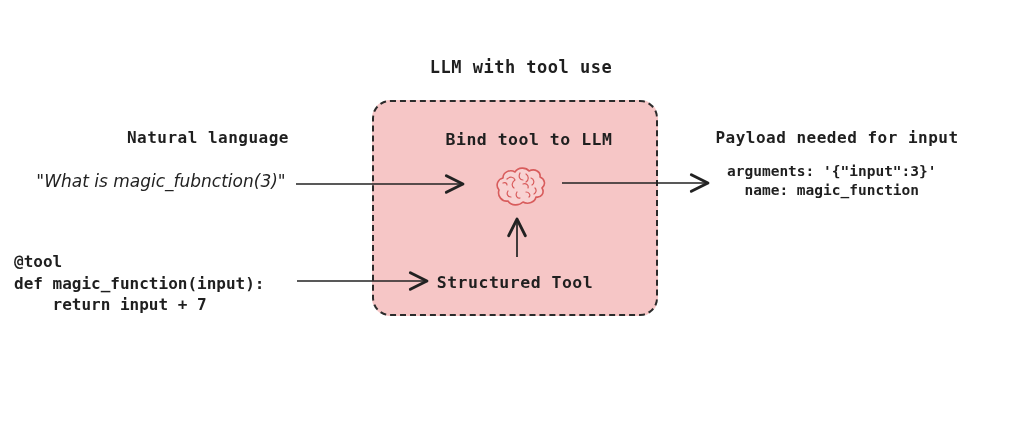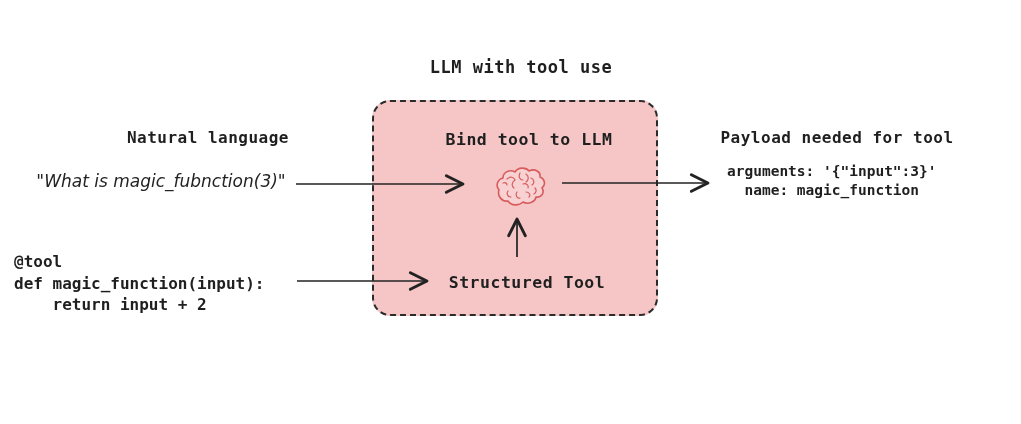--- a/index.html
+++ b/index.html
@@ -42,21 +42,21 @@
   .bind-box {
     left: 372px; top: 100px;
     width: 286px; height: 216px;
     box-sizing: border-box;
     background: var(--box-fill, #f6c6c6);
     border: 2px dashed var(--box-border, #2b2b2b);
     border-radius: 18px;
   }
   .box-heading { left: 14px; top: 28px; width: 100%; text-align: center; font-size: 16.5px; letter-spacing: 0.5px; }
   .brain       { left: 119px; top: 64px; width: 54px; height: 42px; }
-  .structured  { left: 12px; top: 171px; width: 100%; text-align: center; font-size: 16.5px; letter-spacing: 0.5px; }
+  .structured  { left: 0; top: 171px; width: 100%; text-align: center; font-size: 16.5px; letter-spacing: 0.5px; }
 
   .payload-heading { left: 712px; top: 128px; width: 250px; text-align: center; font-size: 16px; letter-spacing: 0.5px; }
   pre.payload {
     left: 727px; top: 162px; margin: 0;
     font-family: "DejaVu Sans Mono", monospace;
     font-weight: bold;
     font-size: 14.5px; line-height: 19px;
     white-space: pre;
   }
 
@@ -66,34 +66,34 @@
 <body>
 
 <div class="canvas">
 
   <div class="abs title mono">LLM with tool use</div>
 
   <div class="abs nl-heading mono">Natural language</div>
   <div class="abs handwritten">"What is magic_fubnction(3)"</div>
   <pre class="abs code">@tool
 def magic_function(input):
-    return input + 2</pre>
+    return input + 7</pre>
 
   <div class="abs bind-box">
     <div class="abs box-heading mono">Bind tool to LLM</div>
     <div class="abs brain">
       <svg width="54" height="42" viewBox="0 0 54 42">
         <path d="M6,24 C2,19 5,13 10,12 C10,6 17,3 22,6 C25,1 33,1 36,5 C42,2 48,6 47,11 C52,13 53,19 49,22 C52,27 48,32 43,31 C42,36 35,39 30,36 C26,40 18,40 15,35 C9,36 4,30 6,24 Z" fill="var(--brain-fill, #f8d2d2)" stroke="var(--brain-stroke, #d85c5c)" stroke-width="1.6" stroke-linejoin="round"></path>
         <path d="M14,13 C17,10 21,11 22,14 M22,14 C19,16 18,20 21,22 M27,7 C25,11 27,14 30,14 M33,8 C36,10 36,14 33,16 M38,12 C41,13 42,17 39,19 M30,18 C33,17 36,19 35,22 M15,25 C13,28 15,31 18,31 M24,26 C22,29 24,33 27,32 M33,26 C36,26 38,29 36,31 M42,22 C44,24 43,27 41,28 M10,17 C12,16 14,17 14,19" fill="none" stroke="var(--brain-stroke, #d85c5c)" stroke-width="1.2" stroke-linecap="round"></path>
       </svg>
     </div>
     <div class="abs structured mono">Structured Tool</div>
   </div>
 
-  <div class="abs payload-heading mono">Payload needed for tool</div>
+  <div class="abs payload-heading mono">Payload needed for input</div>
   <pre class="abs payload">arguments: '{"input":3}'
   name: magic_function</pre>
 
   <svg class="arrows" width="1021" height="424" viewBox="0 0 1021 424">
     <defs>
       <marker id="ah" viewBox="0 0 12 12" refX="10" refY="6" markerWidth="13" markerHeight="13" orient="auto-start-reverse">
         <path d="M1.5,1.5 L10.5,6 L1.5,10.5" fill="none" stroke="var(--arrow, #222)" stroke-width="1.6" stroke-linecap="round" stroke-linejoin="round"></path>
       </marker>
     </defs>
     <line x1="296" y1="184" x2="462" y2="184" stroke="var(--arrow, #222)" stroke-width="1.7" marker-end="url(#ah)"></line>

